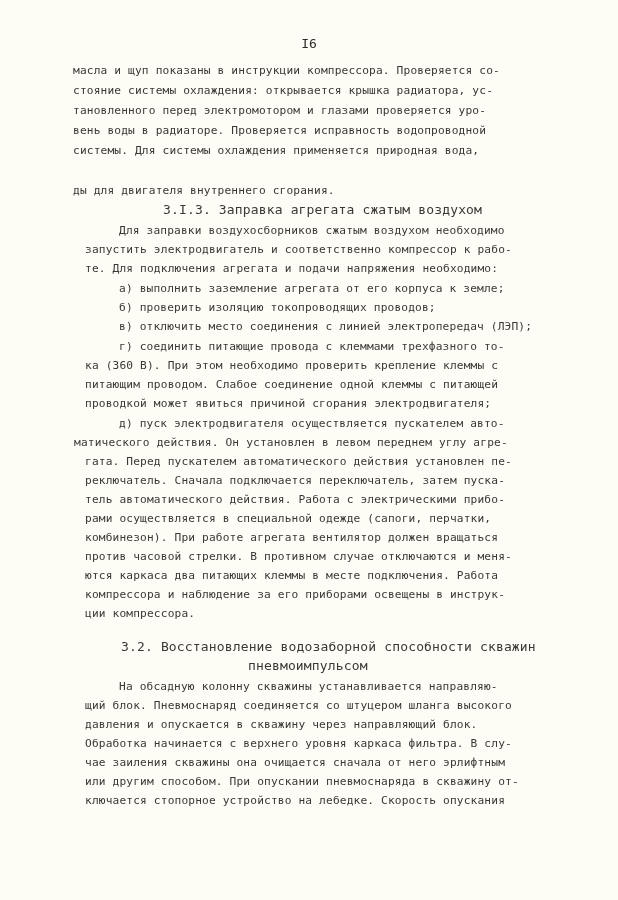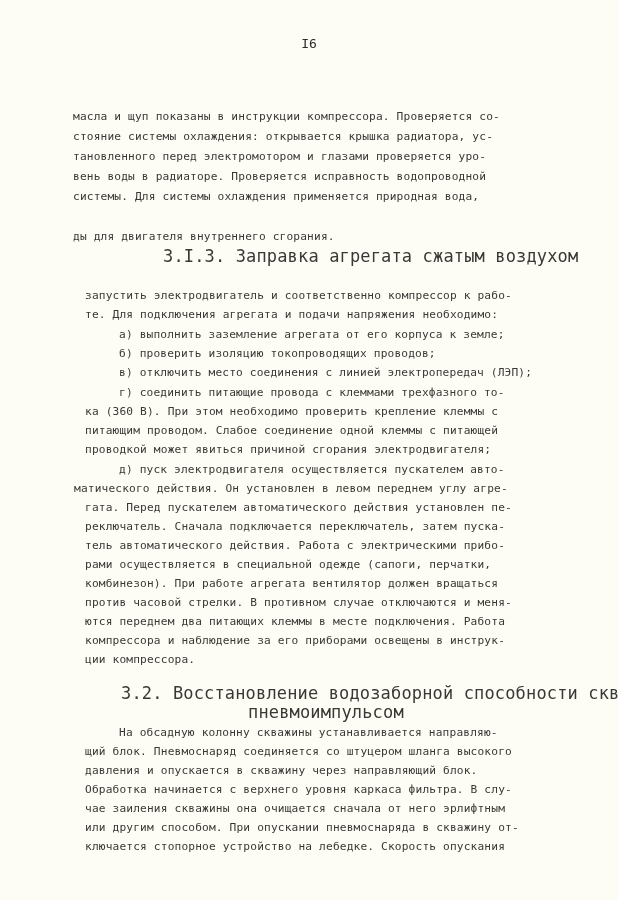--- a/index.html
+++ b/index.html
@@ -10,59 +10,59 @@
     color: #3a3835;
   }
   .page { position: relative; width: 591px; height: 900px; border-radius: 24px; }
   .page-number {
     position: absolute; top: 36px; left: 0; width: 618px; text-align: center;
     font-size: 13px; color: #2e2c2a;
   }
   .line {
     position: absolute; white-space: pre; font-size: 11.2px; letter-spacing: 0.15px;
     line-height: 14px;
-    margin-top: 46px;
   }
   .bold { font-weight: normal; }
-  .heading { font-size: 17px; }
+  .heading { font-size: 13px; }
 </style>
 </head>
 <body>
 
 <div class="page">
   <div class="page-number">I6</div>
 
   <div class="line" style="top:64px;left:73px">масла и щуп показаны в инструкции компрессора. Проверяется со-</div>
   <div class="line" style="top:84px;left:73px">стояние системы охлаждения: открывается крышка радиатора, ус-</div>
   <div class="line" style="top:104px;left:73px">тановленного перед электромотором и глазами проверяется уро-</div>
   <div class="line" style="top:124px;left:73px">вень воды в радиаторе. Проверяется исправность водопроводной</div>
   <div class="line" style="top:144px;left:73px">системы. Для системы охлаждения применяется природная вода,</div>
   <div class="line" style="top:184px;left:73px">ды для двигателя внутреннего сгорания.</div>
 
   <div class="line heading" style="top:203px;left:163px">3.I.3. Заправка агрегата сжатым воздухом</div>
+  <div class="line" style="top:224px;left:119px">Для заправки воздухосборников сжатым воздухом необходимо</div>
   <div class="line" style="top:243px;left:85px">запустить электродвигатель и соответственно компрессор к рабо-</div>
   <div class="line" style="top:262px;left:85px">те. Для подключения агрегата и подачи напряжения необходимо:</div>
   <div class="line" style="top:282px;left:119px">а) выполнить заземление агрегата от его корпуса к земле;</div>
   <div class="line" style="top:301px;left:119px">б) проверить изоляцию токопроводящих проводов;</div>
   <div class="line bold" style="top:320px;left:119px">в) отключить место соединения с линией электропередач (ЛЭП);</div>
 
   <div class="line" style="top:340px;left:119px">г) соединить питающие провода с клеммами трехфазного то-</div>
   <div class="line" style="top:359px;left:85px">ка (360 В). При этом необходимо проверить крепление клеммы с</div>
   <div class="line" style="top:378px;left:85px">питающим проводом. Слабое соединение одной клеммы с питающей</div>
   <div class="line" style="top:397px;left:85px">проводкой может явиться причиной сгорания электродвигателя;</div>
 
   <div class="line" style="top:417px;left:119px">д) пуск электродвигателя осуществляется пускателем авто-</div>
   <div class="line" style="top:436px;left:74px">матического действия. Он установлен в левом переднем углу агре-</div>
   <div class="line" style="top:455px;left:85px">гата. Перед пускателем автоматического действия установлен пе-</div>
   <div class="line" style="top:474px;left:85px">реключатель. Сначала подключается переключатель, затем пуска-</div>
   <div class="line" style="top:493px;left:85px">тель автоматического действия. Работа с электрическими прибо-</div>
   <div class="line" style="top:512px;left:85px">рами осуществляется в специальной одежде (сапоги, перчатки,</div>
   <div class="line" style="top:531px;left:85px">комбинезон). При работе агрегата вентилятор должен вращаться</div>
   <div class="line" style="top:550px;left:85px">против часовой стрелки. В противном случае отключаются и меня-</div>
-  <div class="line" style="top:569px;left:85px">ются переднем два питающих клеммы в месте подключения. Работа</div>
+  <div class="line" style="top:569px;left:85px">ются каркаса два питающих клеммы в месте подключения. Работа</div>
   <div class="line" style="top:588px;left:85px">компрессора и наблюдение за его приборами освещены в инструк-</div>
   <div class="line" style="top:607px;left:85px">ции компрессора.</div>
 
   <div class="line heading" style="top:640px;left:121px">3.2. Восстановление водозаборной способности скважин</div>
   <div class="line heading" style="top:659px;left:248px">пневмоимпульсом</div>
   <div class="line" style="top:680px;left:119px">На обсадную колонну скважины устанавливается направляю-</div>
   <div class="line" style="top:699px;left:85px">щий блок. Пневмоснаряд соединяется со штуцером шланга высокого</div>
   <div class="line" style="top:718px;left:85px">давления и опускается в скважину через направляющий блок.</div>
   <div class="line" style="top:756px;left:85px">чае заиления скважины она очищается сначала от него эрлифтным</div>
   <div class="line" style="top:737px;left:85px">Обработка начинается с верхнего уровня каркаса фильтра. В слу-</div>

